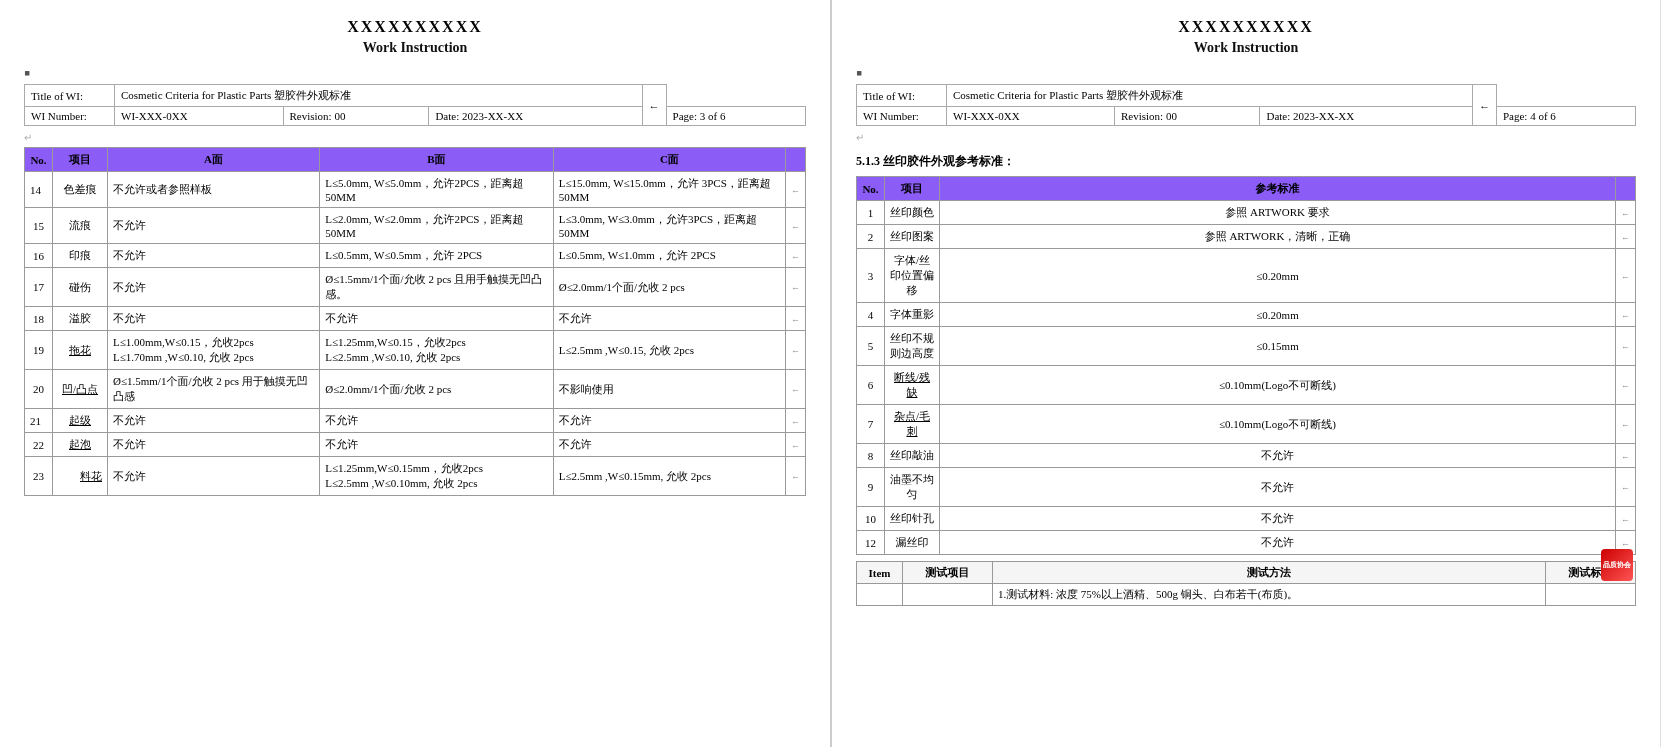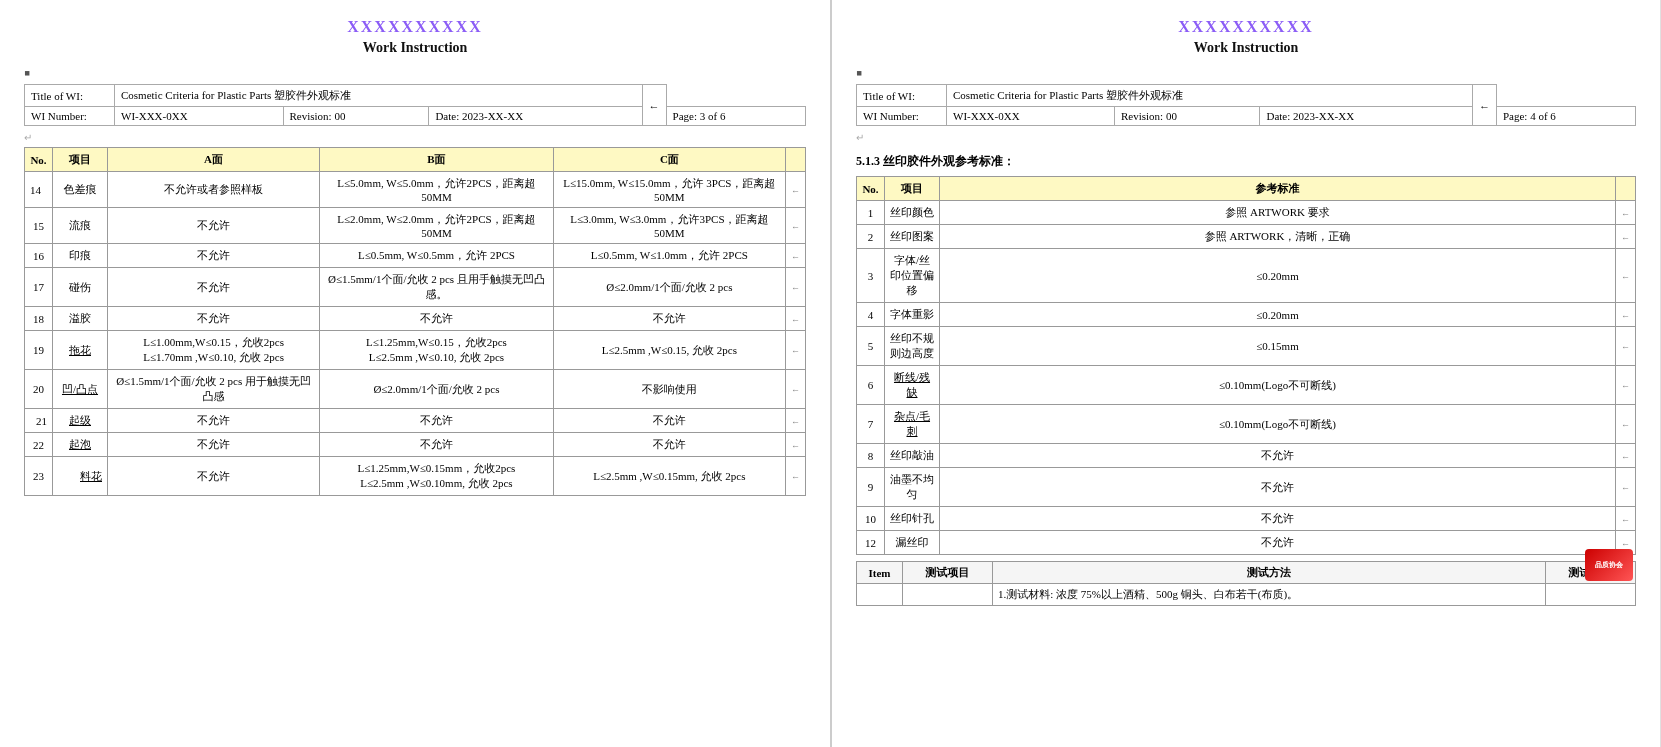--- a/index.html
+++ b/index.html
@@ -20,21 +20,21 @@
       overflow: hidden;
     }
     .page + .page {
       border-left: 2px solid #ccc;
     }
     .page-title {
       text-align: center;
       font-weight: bold;
       font-size: 16px;
       letter-spacing: 2px;
-      color: #8b5cf6;
+      color: #000000;
       margin-bottom: 4px;
     }
     .page-subtitle {
       text-align: center;
       font-weight: bold;
       font-size: 14px;
       margin-bottom: 8px;
       color: #111;
     }
     .header-table {
@@ -59,25 +59,25 @@
       font-size: 11px;
       margin-top: 4px;
     }
     .main-table th, .main-table td {
       border: 1px solid #999;
       padding: 4px 5px;
       vertical-align: middle;
       text-align: center;
     }
     .main-table th {
-      background: #fef9c3;
+      background: #8b5cf6;
       font-weight: bold;
     }
     .main-table td.left-align {
-      text-align: center;
+      text-align: left;
     }
     .underline { text-decoration: underline; }
     .section-header {
       font-weight: bold;
       font-size: 12px;
       margin-top: 10px;
       margin-bottom: 6px;
     }
     .col-no { width: 28px; }
     .col-item { width: 55px; }
@@ -189,21 +189,21 @@
   </tr>
         <tr>
     <td style="text-align:center">20</td>
     <td style=""><span class="underline">凹/凸点</span></td>
     <td class="left-align" style="white-space:pre-wrap">Ø≤1.5mm/1个面/允收 2 pcs 用于触摸无凹凸感</td>
     <td class="left-align" style="white-space:pre-wrap">Ø≤2.0mm/1个面/允收 2 pcs</td>
     <td class="left-align" style="white-space:pre-wrap">不影响使用</td>
     <td style="color:#888; font-size:9px; text-align:center">←</td>
   </tr>
         <tr>
-    <td style="text-align:right">21</td>
+    <td style="text-align:left">21</td>
     <td style="text-align:center"><span class="underline">起级</span></td>
     <td class="left-align" style="white-space:pre-wrap">不允许</td>
     <td class="left-align" style="white-space:pre-wrap">不允许</td>
     <td class="left-align" style="white-space:pre-wrap">不允许</td>
     <td style="color:#888; font-size:9px; text-align:center">←</td>
   </tr>
         <tr>
     <td style="text-align:center">22</td>
     <td style="text-align:center"><span class="underline">起泡</span></td>
     <td class="left-align" style="white-space:pre-wrap">不允许</td>
@@ -331,21 +331,21 @@
 
   <table class="bottom-table">
     <thead>
       <tr>
         <th class="item-col">Item</th>
         <th style="width:90px">测试项目</th>
         <th>测试方法</th>
         <th style="width:90px; position:relative">
           <span>测试标准</span>
           <div style="position:absolute; bottom:2px; right:2px;">
-            <div style="width:48px; height:32px; background:linear-gradient(135deg,#c00,#f55); border-radius:4px; display:flex; align-items:center; justify-content:center; color:white; font-size:7px; font-weight:bold;">品质协会</div>
+            <div style="width:32px; height:32px; background:linear-gradient(135deg,#c00,#f55); border-radius:4px; display:flex; align-items:center; justify-content:center; color:white; font-size:7px; font-weight:bold;">品质协会</div>
           </div>
         </th>
       </tr>
     </thead>
     <tbody id="section52-body">
         <tr>
     <td style="text-align:center"></td>
     <td></td>
     <td class="left-align">1.测试材料: 浓度 75%以上酒精、500g 铜头、白布若干(布质)。</td>
     <td></td>

